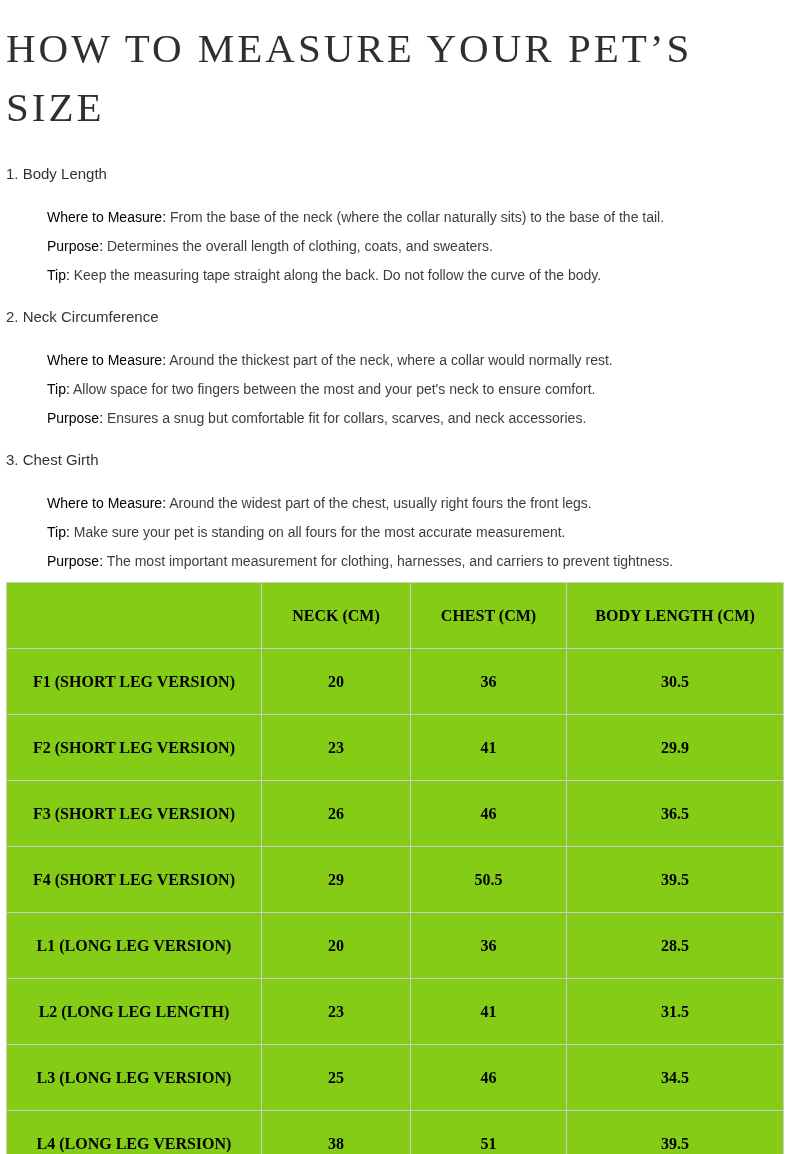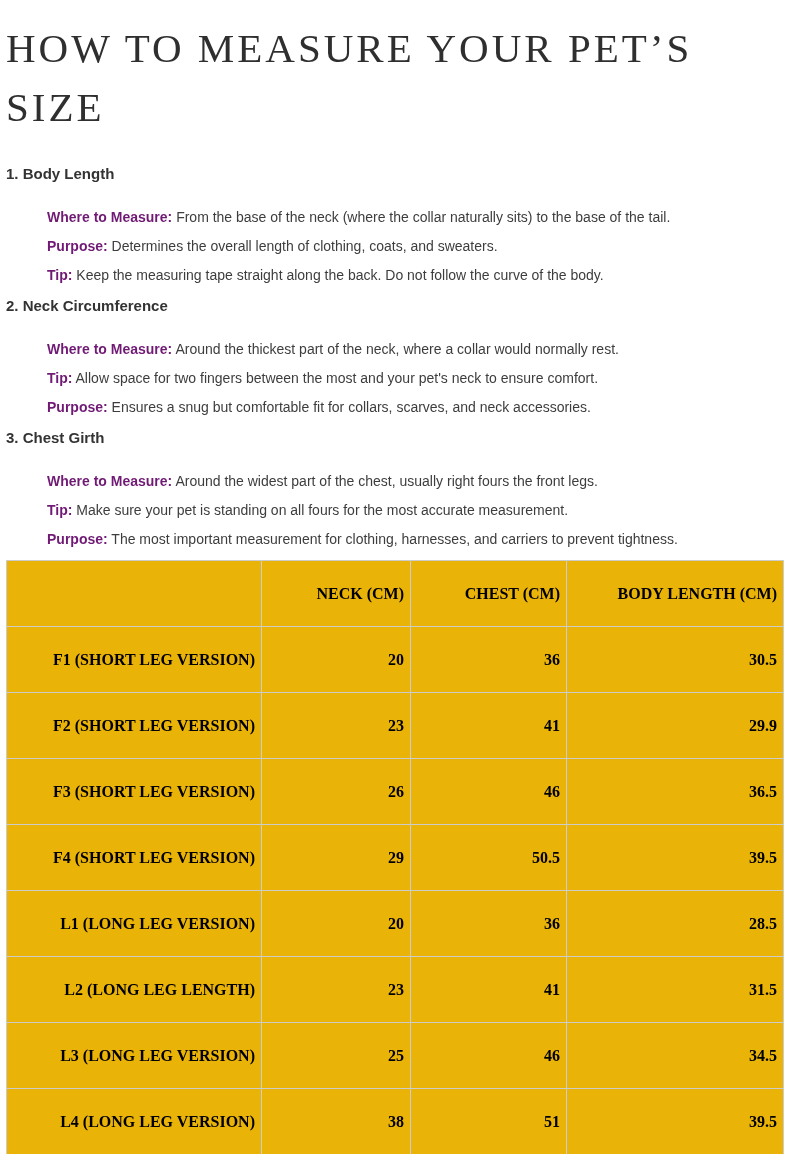--- a/index.html
+++ b/index.html
@@ -24,54 +24,54 @@
     font-size: 41px;
     line-height: 59px;
     letter-spacing: 3px;
     color: #302f2f;
     margin: 11px 0 28px 0;
     padding-top: 8px;
   }
   .section-heading {
     font-size: 15px;
     line-height: 18px;
-    font-weight: bold;
+    font-weight: normal;
     color: #333333;
-    margin: 13px 0 25px 0;
+    margin: 24px 0 25px 0;
   }
   .section-body {
     margin-left: 41px;
   }
   .measure-item {
     font-size: 14px;
     line-height: 18px;
     margin: 0 0 11px 0;
     color: #3d3d3d;
   }
   .item-label {
-    font-weight: bold;
-    color: #701a75;
+    font-weight: normal;
+    color: #000000;
   }
   .size-table {
     border-collapse: collapse;
     table-layout: fixed;
     width: 777px;
     margin-top: 12px;
     font-family: "Liberation Serif", serif;
     color: #000000;
   }
   .size-table th,
   .size-table td {
     border: 1px solid #cccccc;
-    text-align: right;
+    text-align: center;
     vertical-align: middle;
     height: 65px;
     font-size: 16px;
     padding: 0 6px;
-    background: #eab308;
+    background: #84cc16;
   }
   .size-table th {
     font-weight: bold;
   }
   .size-table td.size-cell {
     font-weight: bold;
   }
   .size-table td.value-cell {
     font-weight: bold;
   }

